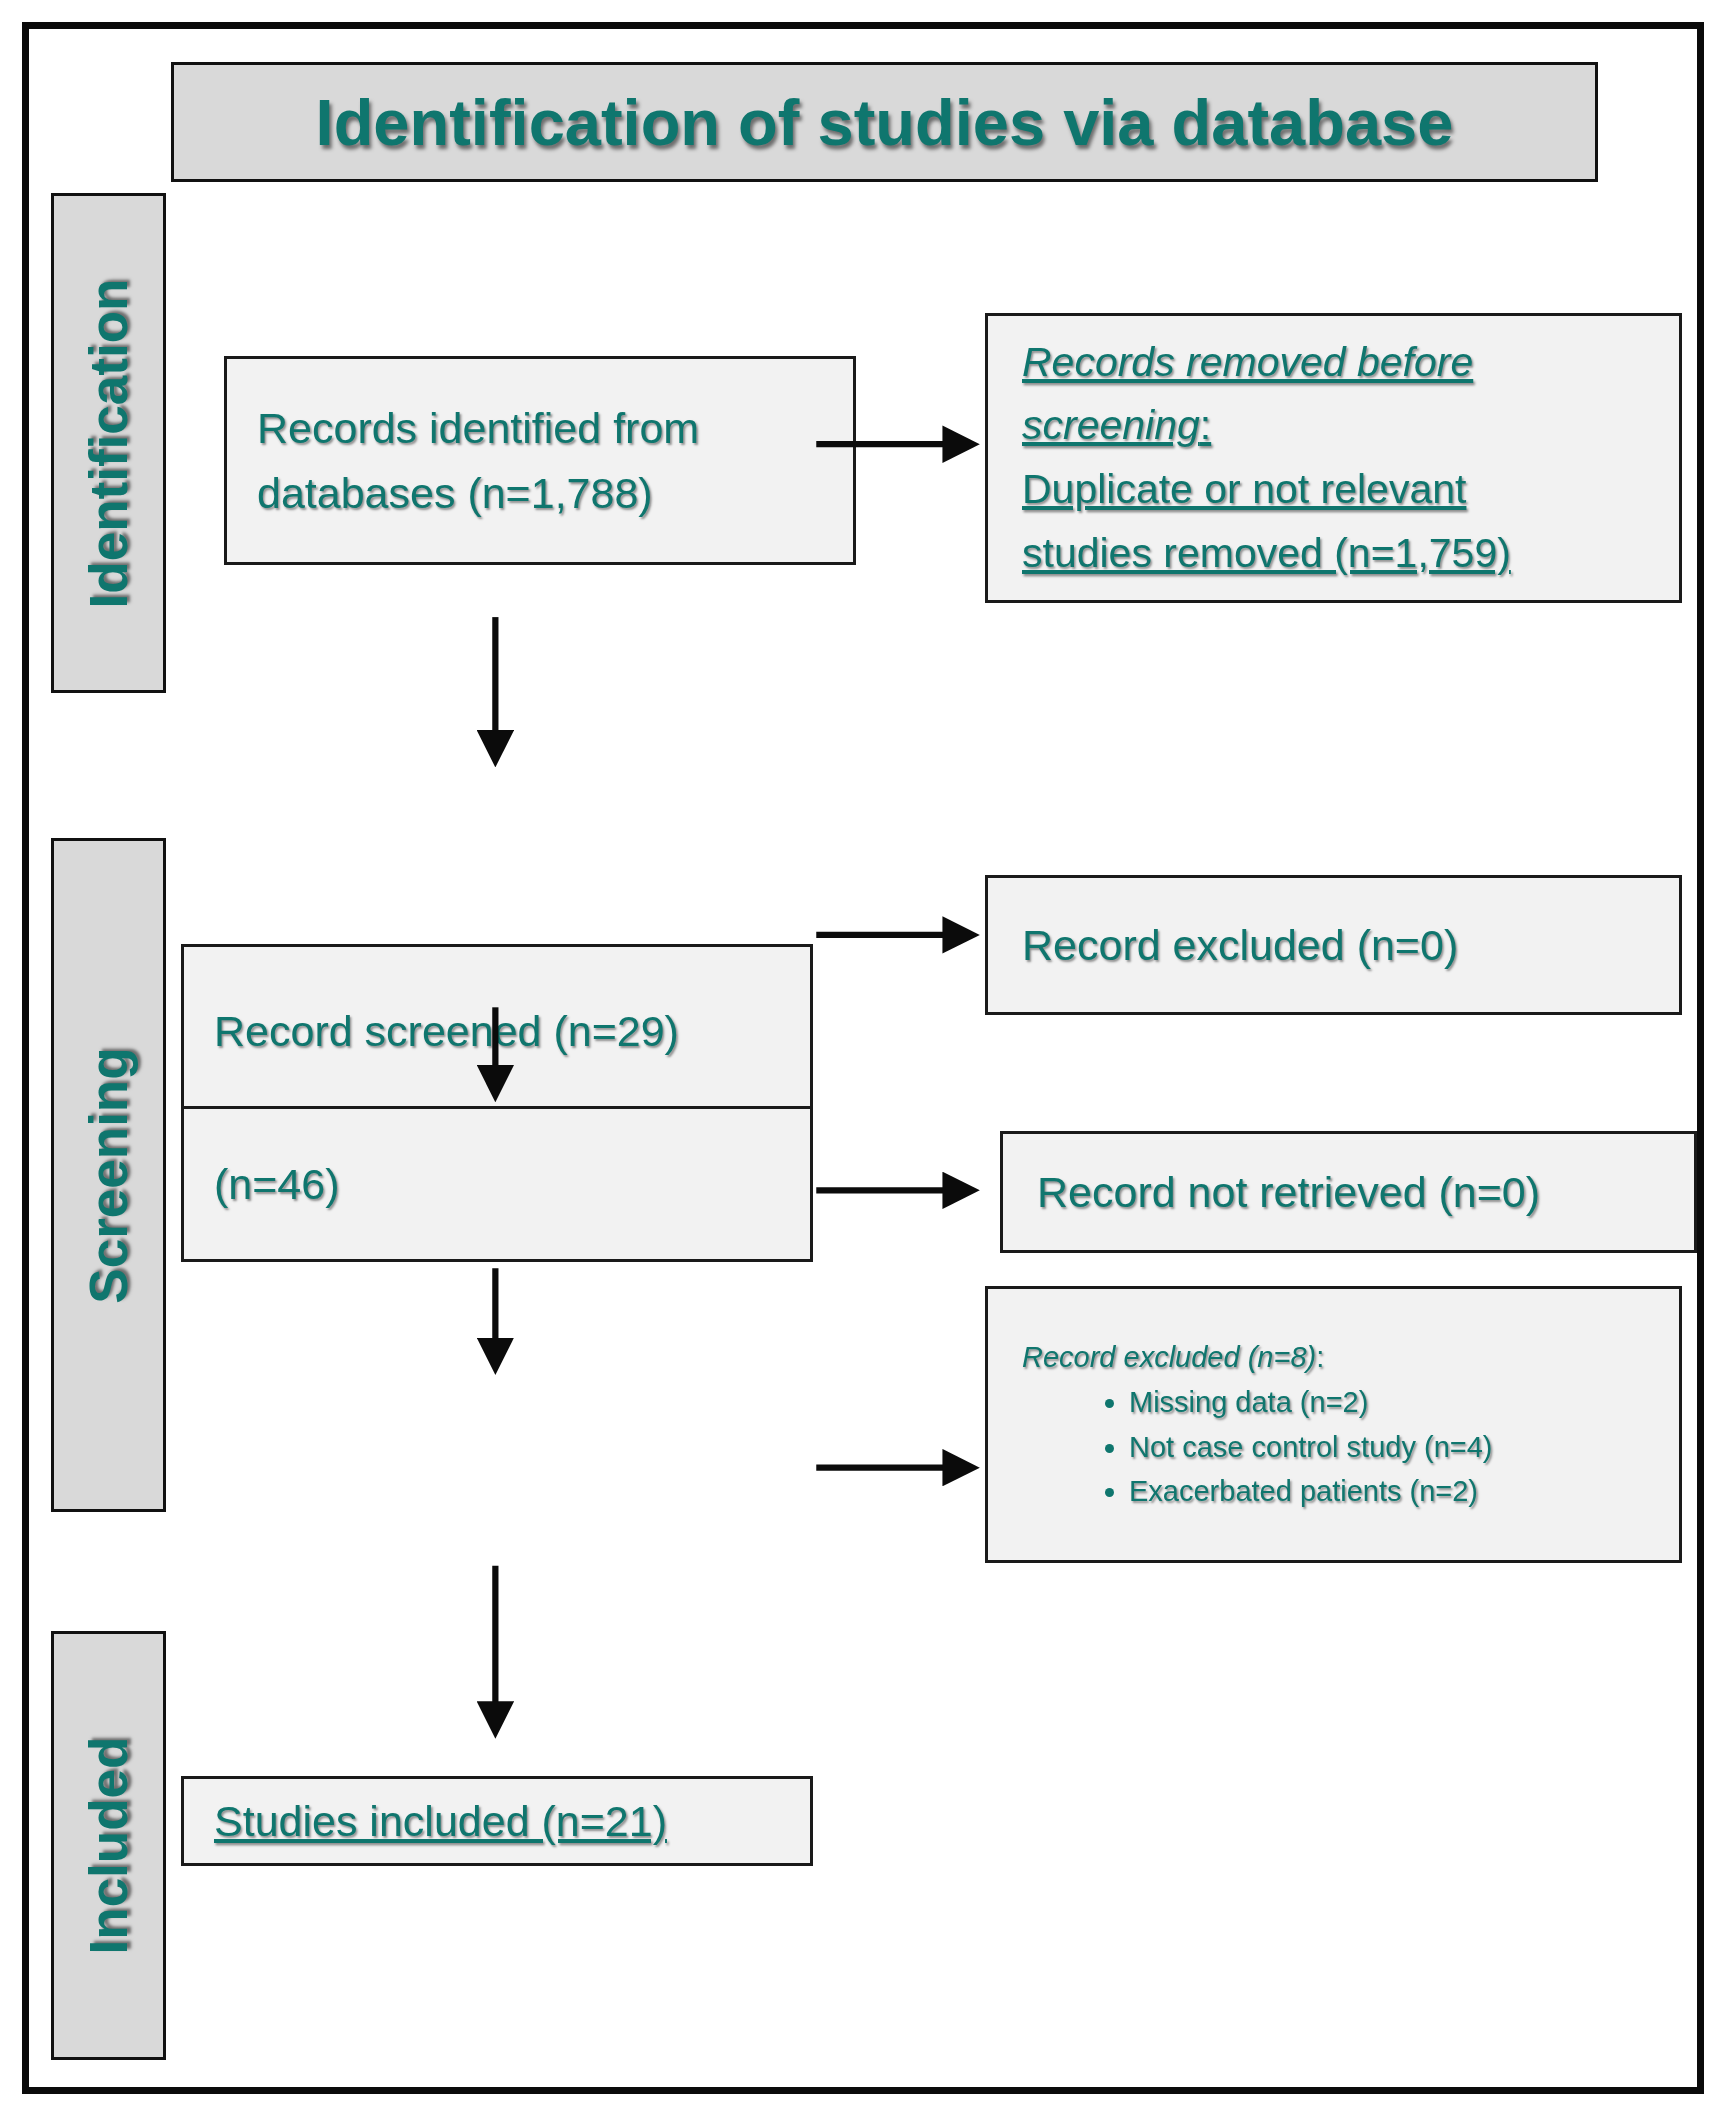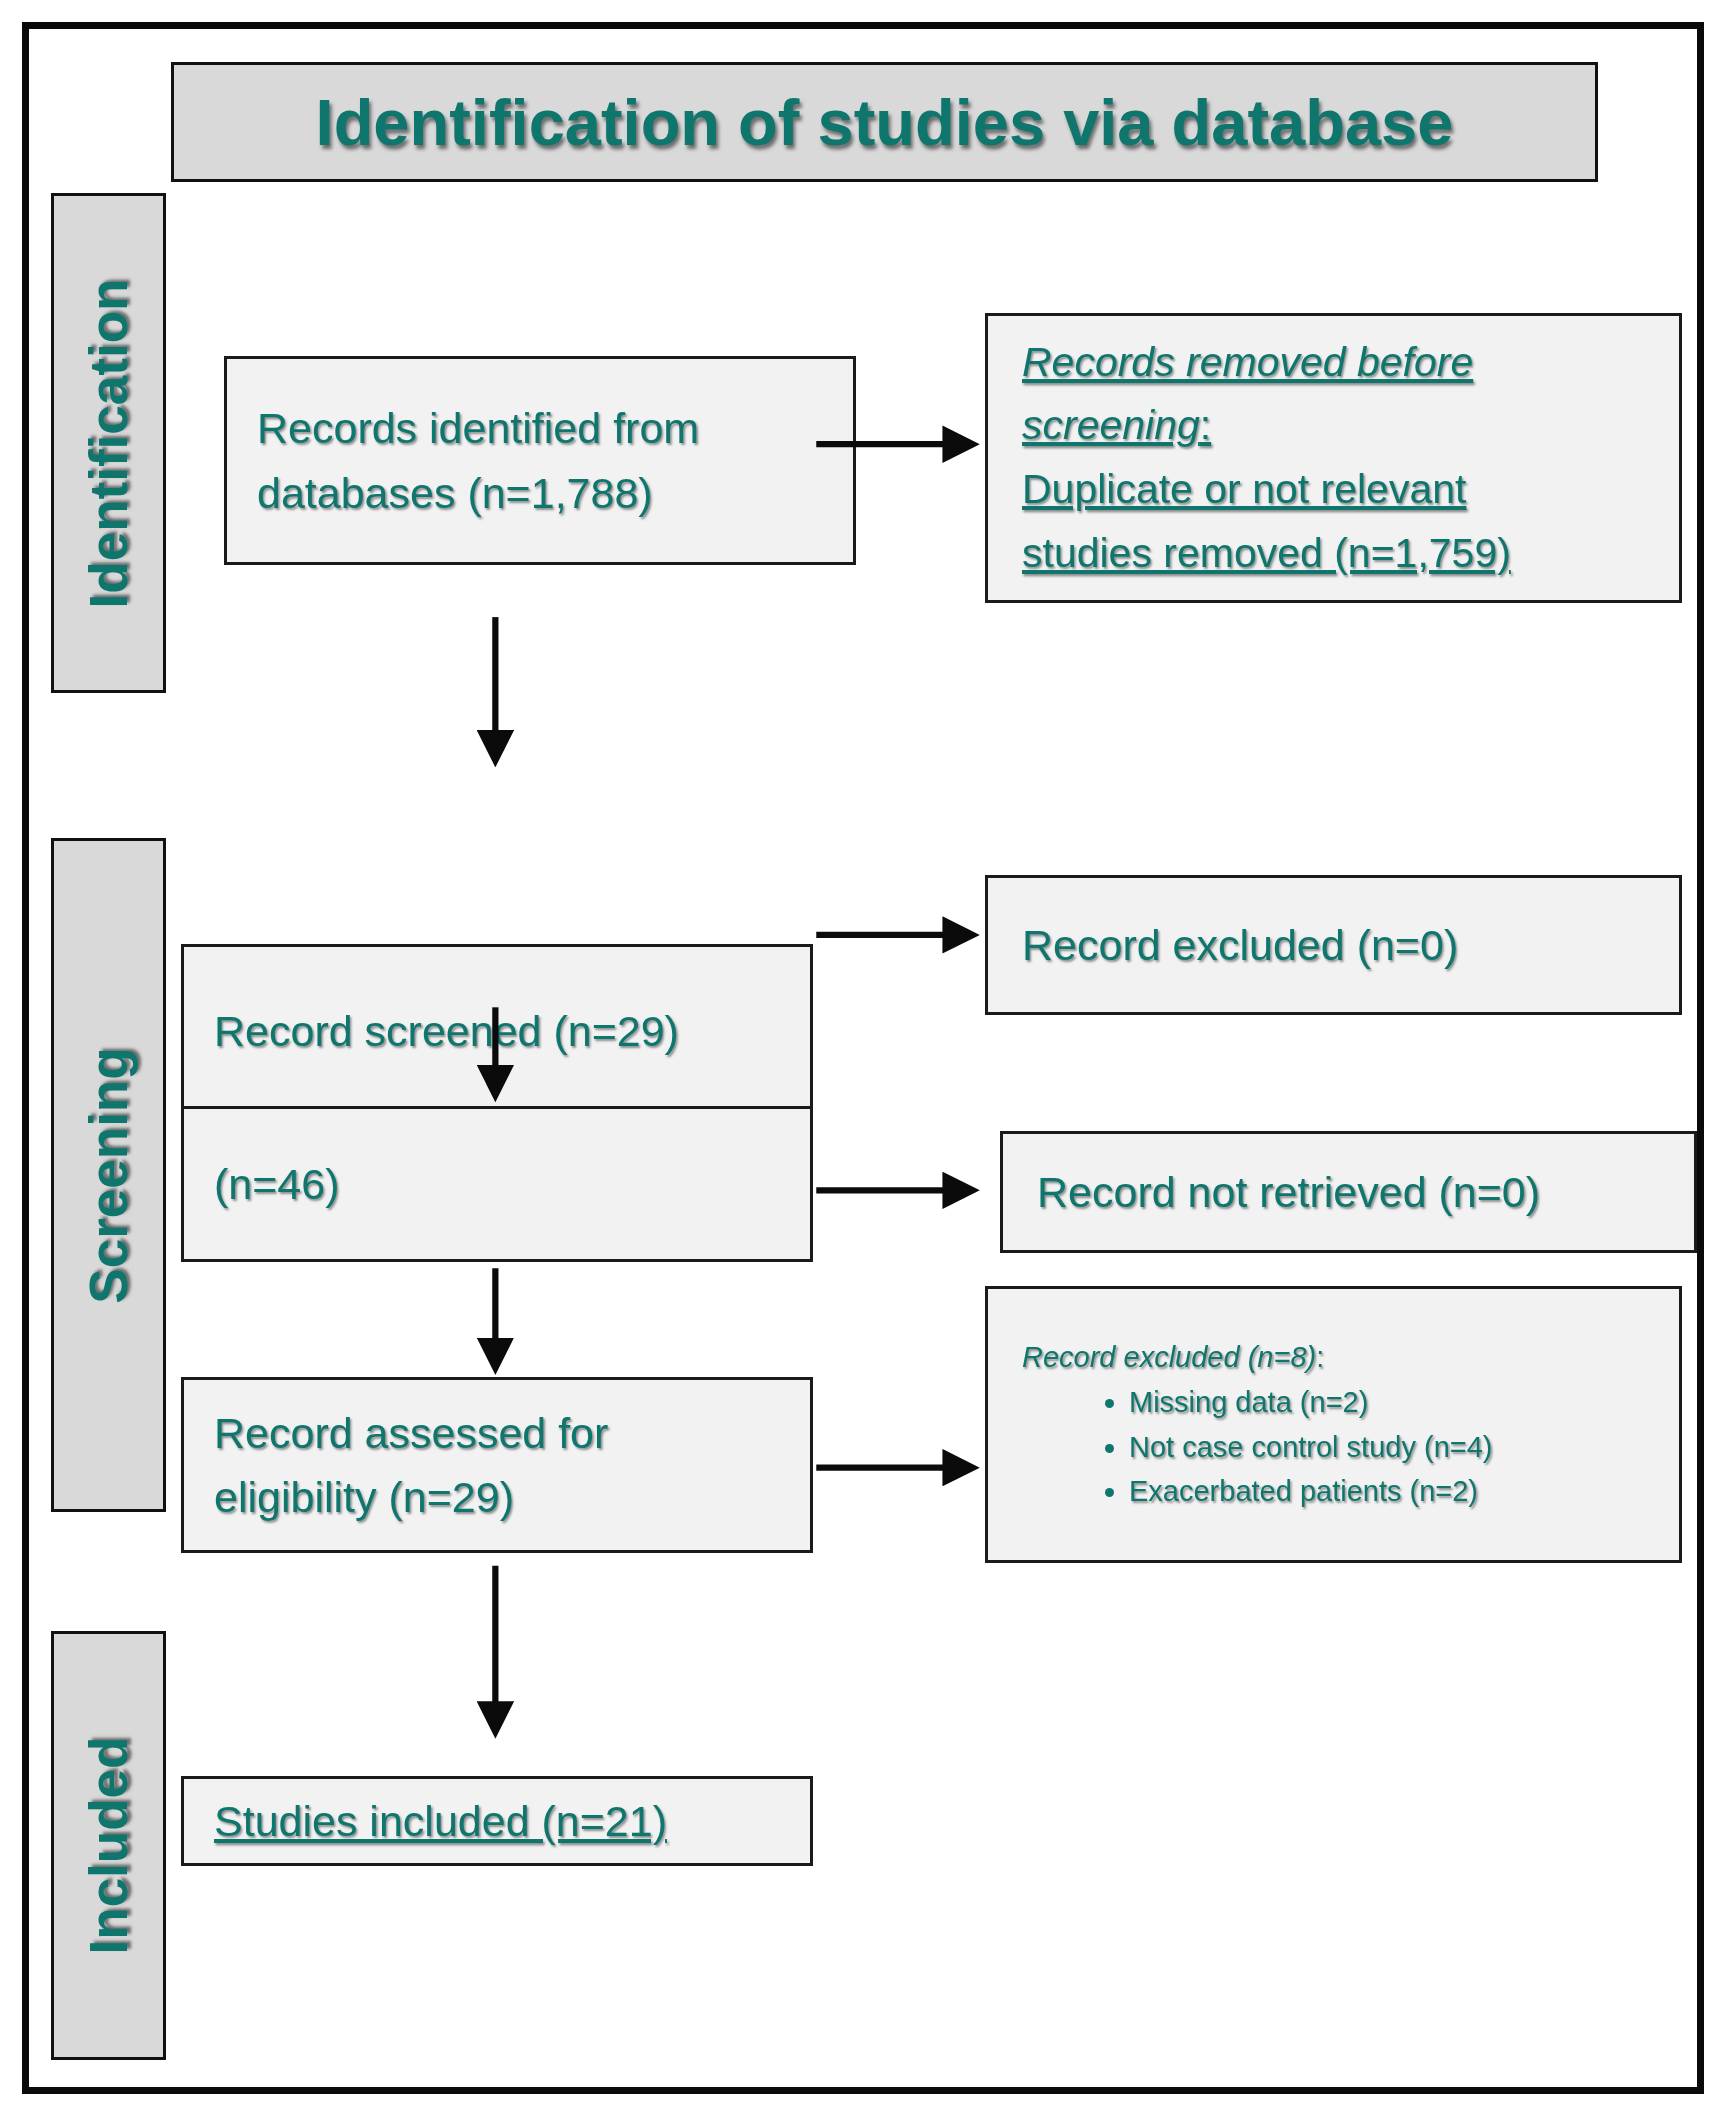--- a/index.html
+++ b/index.html
@@ -113,24 +113,20 @@
   </div>
 
   <div class="fbox col-left box-sought">
     <div class="line">(n=46)</div>
   </div>
 
   <div class="fbox col-right box-notretrieved">
     <div class="line">Record not retrieved  (n=0)</div>
   </div>
 
-  <div class="fbox col-left box-assessed">
-    <div class="line">Record assessed for</div>
-    <div class="line">eligibility (n=29)</div>
-  </div>
 
   <div class="fbox col-right box-excluded8">
     <div class="line">
       <span class="it">Record excluded (n=8)</span><span>:</span>
     </div>
     <ul class="bullets">
       <li>Missing data (n=2)</li>
       <li>Not case control study (n=4)</li>
       <li>Exacerbated patients (n=2)</li>
     </ul>

